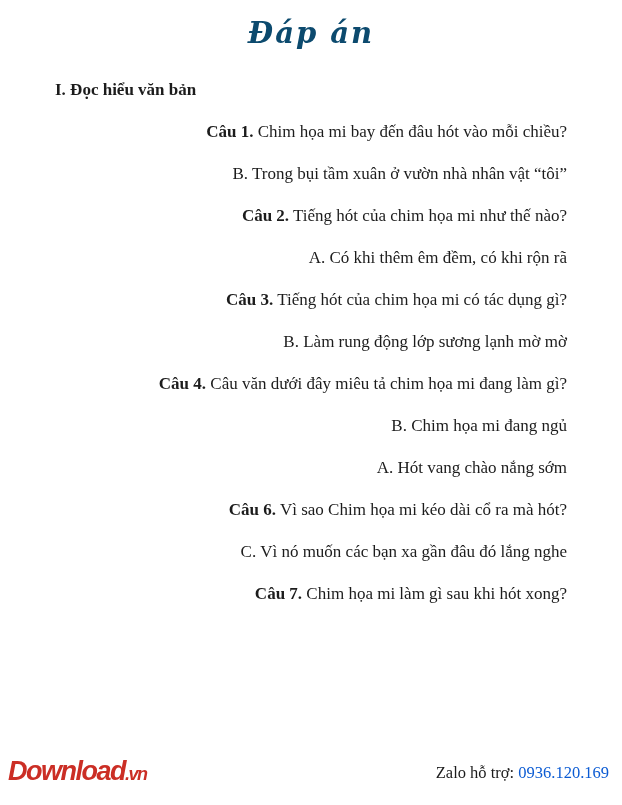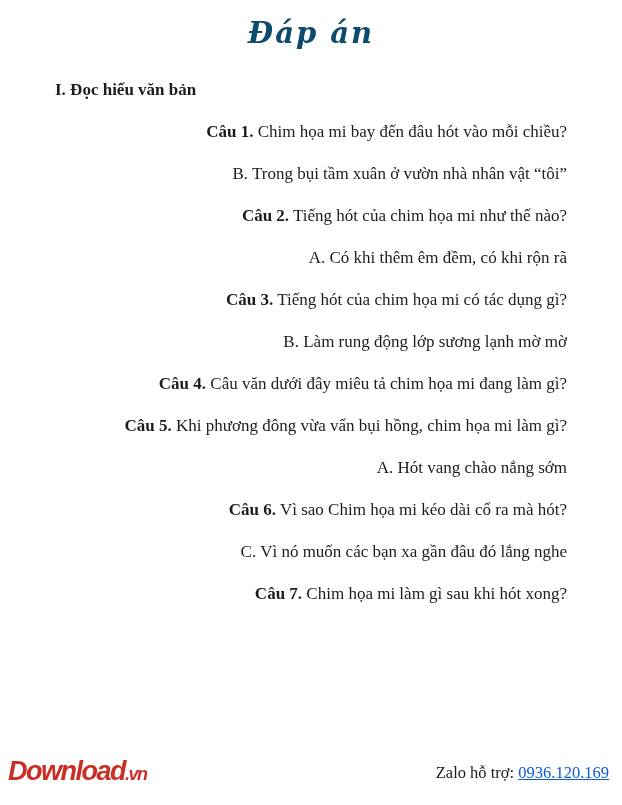--- a/index.html
+++ b/index.html
@@ -72,21 +72,20 @@
   .logo .logo-suffix {
     font-size: 18px;
   }
   .support {
     font-size: 16.5px;
     color: #1c1c1c;
     white-space: nowrap;
   }
   .support a {
     color: #0b5bd3;
-    text-decoration: underline;
     cursor: pointer;
   }
 </style>
 </head>
 <body>
 
 <div class="doc">
 
   <h1 class="doc-title">Đáp án</h1>
 
@@ -100,22 +99,22 @@
 
   <p class="para"><span>A. Có khi thêm êm đềm, có khi rộn rã</span></p>
 
   <p class="para"><b>Câu 3.</b> <span>Tiếng hót của chim họa mi có tác dụng gì?</span></p>
 
   <p class="para"><span>B. Làm rung động lớp sương lạnh mờ mờ</span></p>
 
   <p class="para"><b>Câu 4.</b> <span>Câu văn dưới đây miêu tả chim họa mi đang làm gì?</span></p>
 
 
+  <p class="para"><span>B. Chim họa mi đang ngủ</span></p>
 
-  <p class="para"><b>Câu 5.</b> <span>Khi phương đông vừa vẩn bụi hồng, chim họa mi làm gì?</span></p>
 
   <p class="para"><span>A. Hót vang chào nắng sớm</span></p>
 
   <p class="para"><b>Câu 6.</b> <span>Vì sao Chim họa mi kéo dài cổ ra mà hót?</span></p>
 
   <p class="para"><span>C. Vì nó muốn các bạn xa gần đâu đó lắng nghe</span></p>
 
   <p class="para"><b>Câu 7.</b> <span>Chim họa mi làm gì sau khi hót xong?</span></p>
 
 </div>

